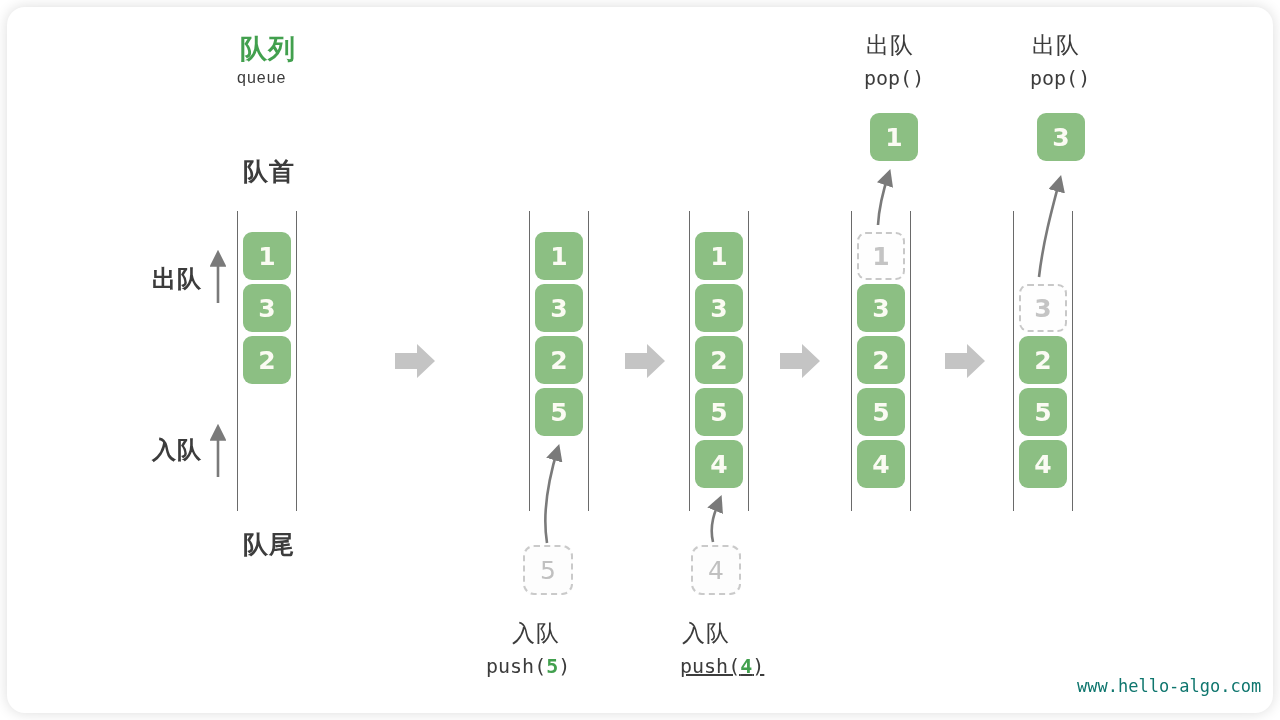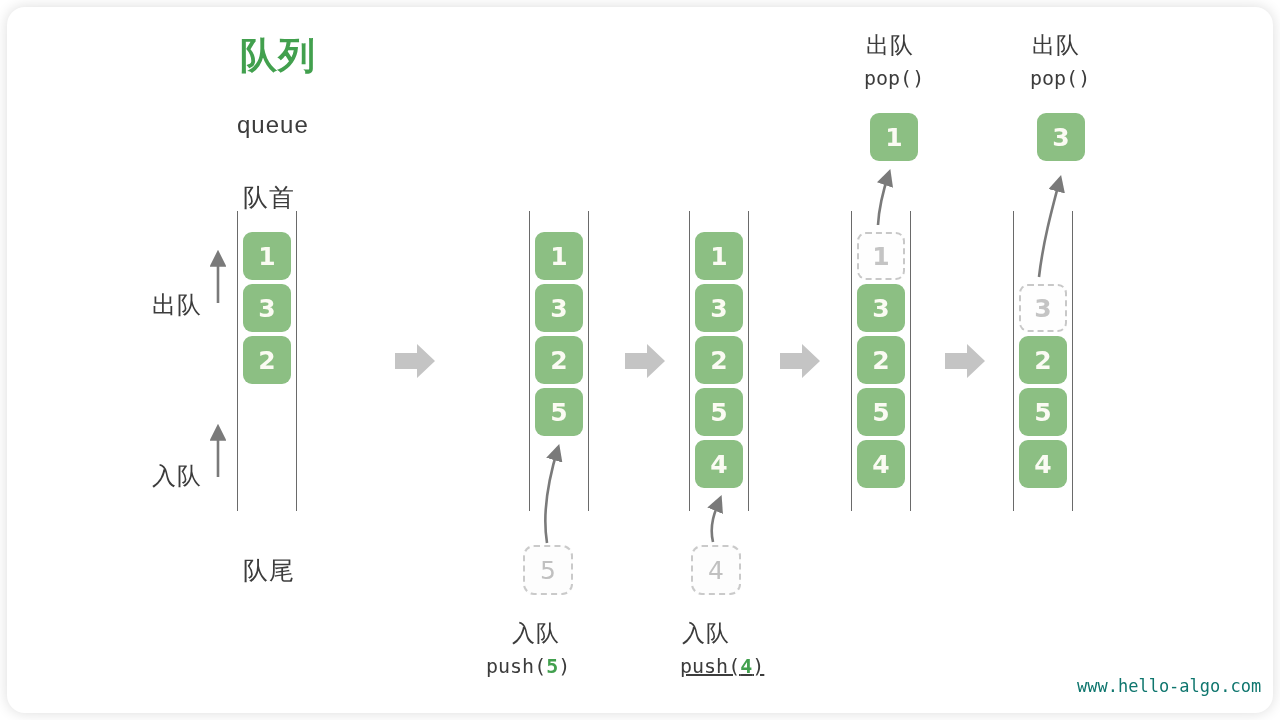--- a/index.html
+++ b/index.html
@@ -2,24 +2,24 @@
 <html><head>
 <meta charset="utf-8">
 <style>
   html,body{margin:0;padding:0;background:#ffffff;}
   .stage{position:relative;width:1280px;height:720px;overflow:hidden;
          font-family:"Liberation Sans",sans-serif;color:#3C3C3C;}
   .canvas{position:absolute;left:7px;top:7px;right:7px;bottom:7px;background:#ffffff;
           border-radius:18px;box-shadow:0 0 14px rgba(0,0,0,0.14);}
   .abs{position:absolute;}
   
-  .title-zh{left:240px;top:31px;font-size:37px;font-weight:bold;color:#42A04E;letter-spacing:1px;}
-  .title-en{left:237px;top:69px;font-size:24px;color:#3C3C3C;letter-spacing:1px;margin-top:42px;}
+  .title-zh{left:240px;top:31px;font-size:27px;font-weight:bold;color:#42A04E;letter-spacing:1px;}
+  .title-en{left:237px;top:69px;font-size:16px;color:#3C3C3C;letter-spacing:1px;}
   
-  .cjk-bold{font-weight:normal;font-size:25px;color:#3C3C3C;letter-spacing:1px;margin-top:26px;}
+  .cjk-bold{font-weight:bold;font-size:25px;color:#3C3C3C;letter-spacing:1px;}
   
   .queue{position:absolute;top:211px;width:60px;height:300px;box-sizing:border-box;
          border-left:1.7px solid #6A6A6A;border-right:1.7px solid #6A6A6A;}
   .qbox{position:absolute;left:5px;width:48px;height:48px;box-sizing:border-box;border-radius:9px;
         display:flex;align-items:center;justify-content:center;
         font-family:"DejaVu Sans",sans-serif;font-size:25px;font-weight:bold;}
   .solid{background:#8CBF83;color:#FBFBF3;}
   .dashed{border:2.5px dashed #C8C8C8;background:#FEFEFE;color:#C4C4C4;}
   .r0{top:21px}.r1{top:73px}.r2{top:125px}.r3{top:177px}.r4{top:229px}
   

